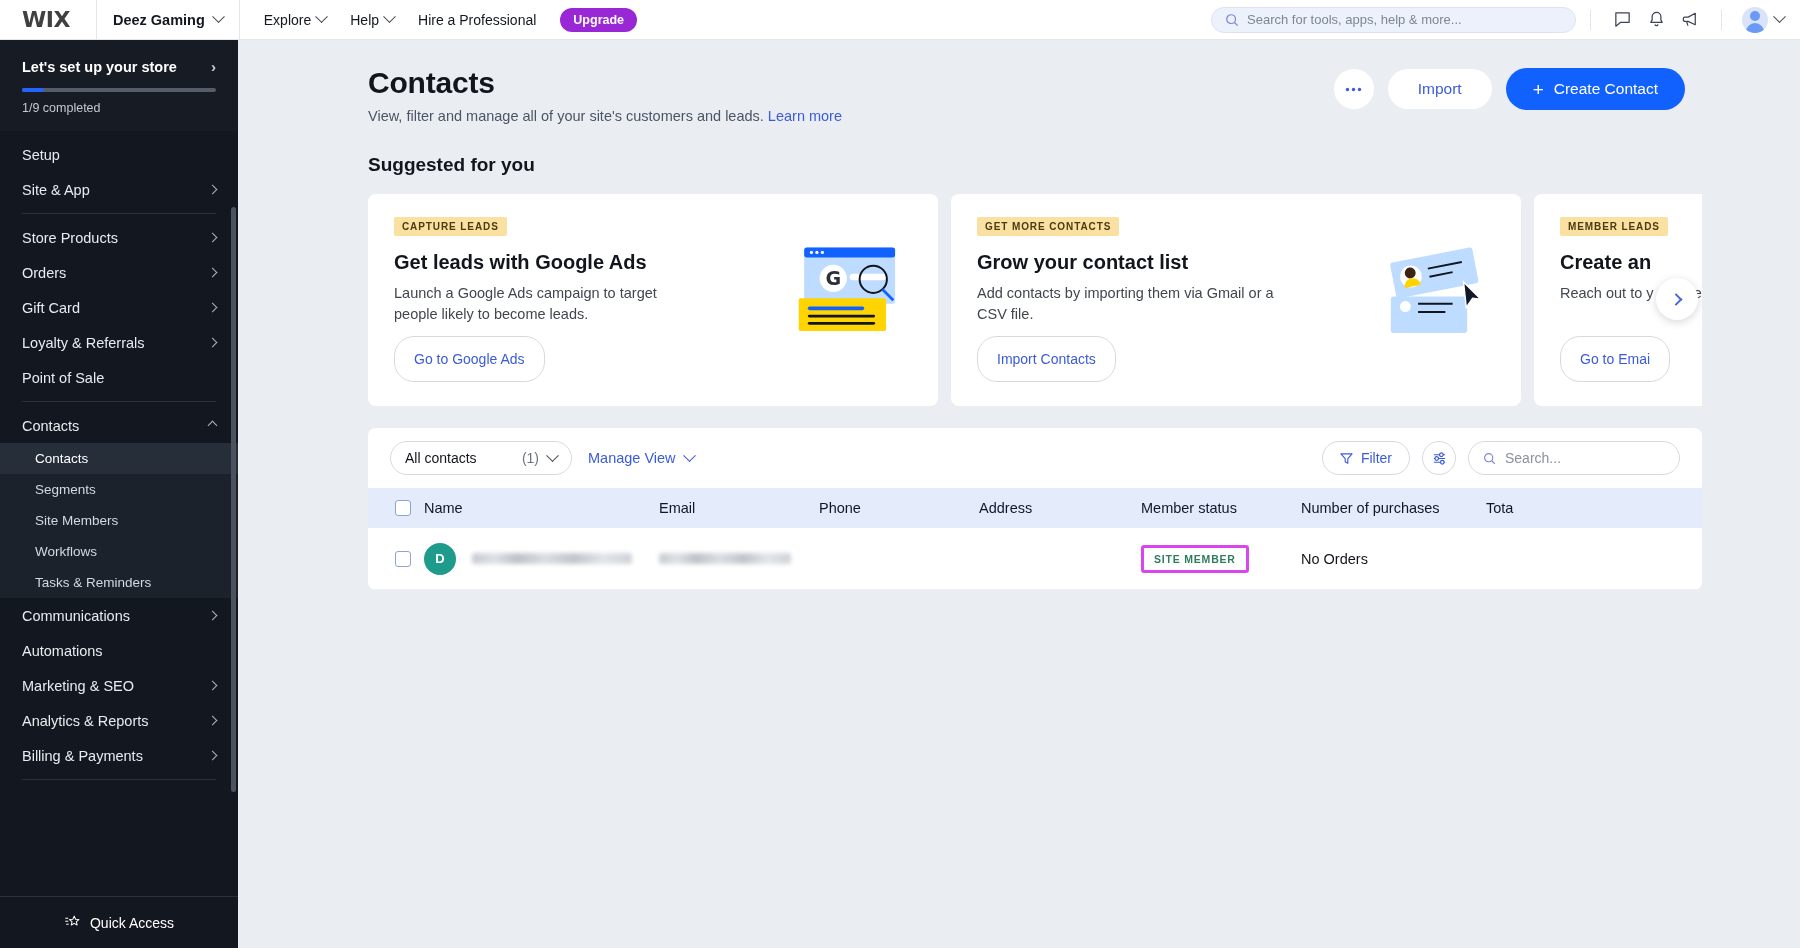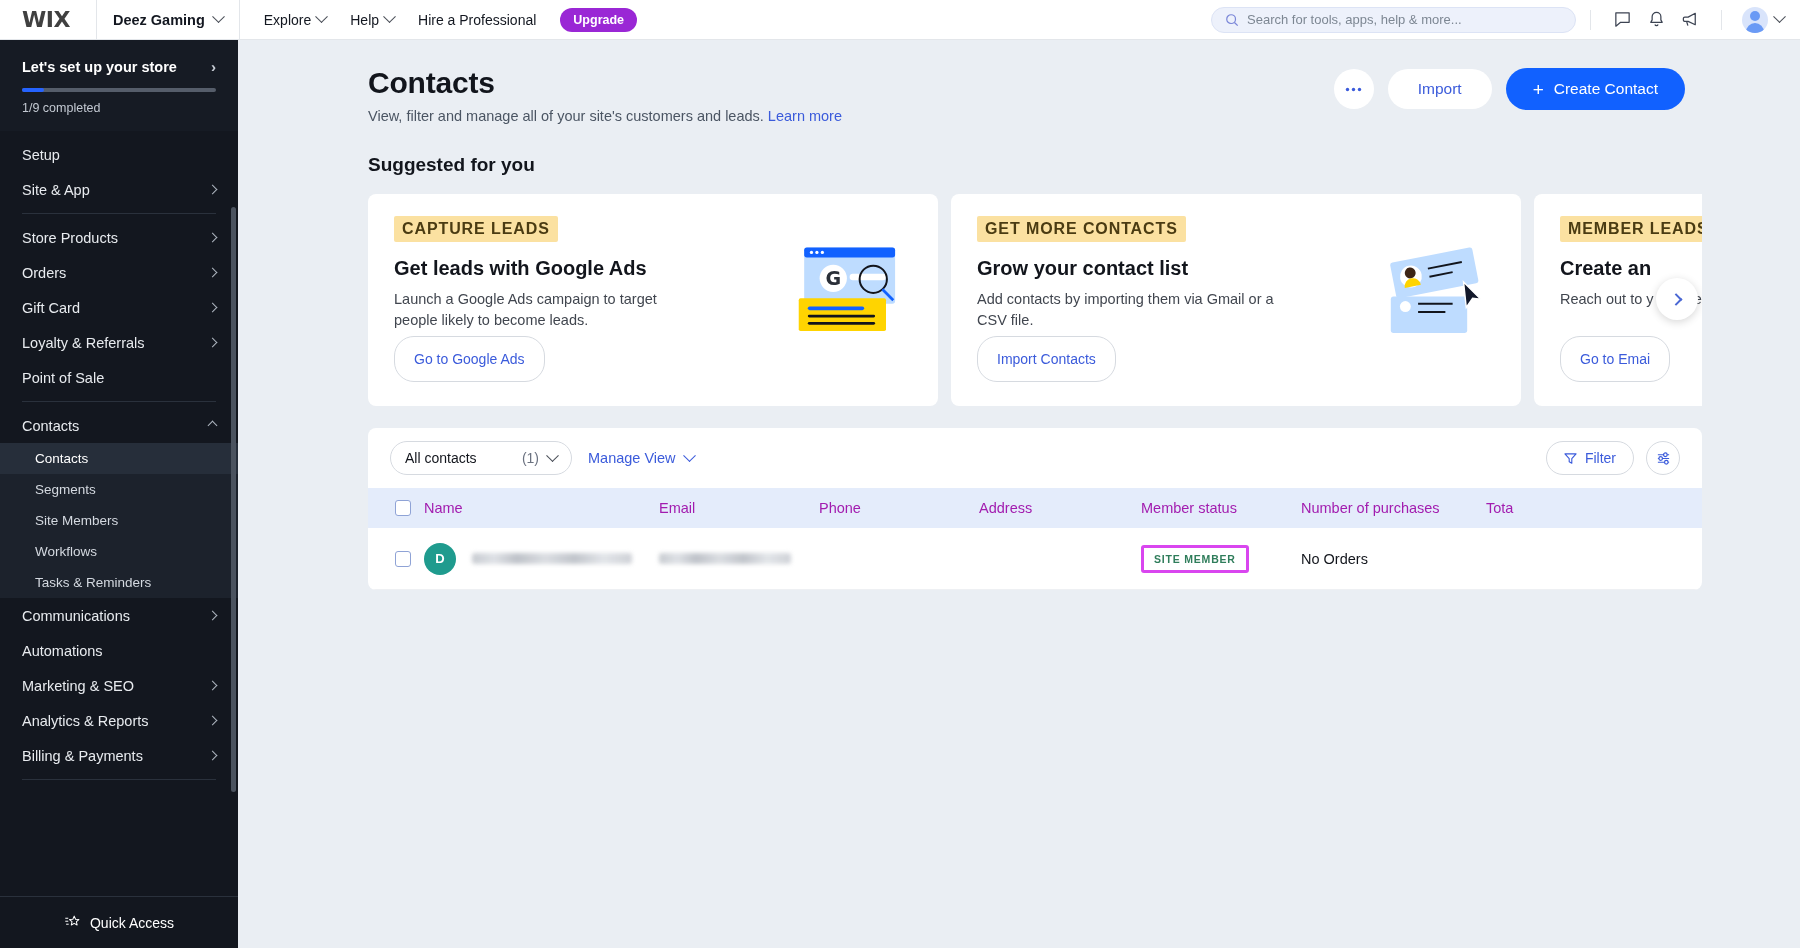--- a/index.html
+++ b/index.html
@@ -135,21 +135,21 @@
 
   
   .carousel { position:relative; margin: 18px 0 0 130px; height: 212px; overflow:hidden; width: 1334px; }
   .cards-row { display:flex; gap:13px; }
   .promo-card {
     width: 570px; flex: 0 0 570px; height: 212px; background:#fff; border-radius:8px;
     padding: 22px 26px; position:relative; overflow:hidden;
   }
   .promo-tag {
     display:inline-block; background:#fbe1a1; color:#4a3b12;
-    font-size:16px; font-weight:700; letter-spacing:0.9px;
+    font-size:10px; font-weight:700; letter-spacing:0.9px;
     padding:4px 8px; border-radius:2px;
   }
   .promo-title { font-size:20px; font-weight:700; color:#12151c; margin-top:15px; }
   .promo-desc { font-size:14.5px; color:#41464f; margin-top:9px; line-height:1.45; max-width:300px; }
   .promo-btn {
     position:absolute; left:26px; bottom:24px;
     height:46px; padding:0 19px; border:1px solid #d6dae0; border-radius:20px;
     background:#fff; display:inline-flex; align-items:center;
     font-size:14px; color:#3b5bdb;
   }
@@ -188,21 +188,21 @@
     width:34px; height:34px; border:1px solid #d6dae0; border-radius:18px;
     display:flex; align-items:center; justify-content:center;
   }
   .table-search {
     width:212px; height:34px; border:1px solid #d6dae0; border-radius:18px;
     display:flex; align-items:center; gap:9px; padding:0 14px;
     font-size:14px; color:#8a929c;
   }
   .tbl-header {
     height: 40px; background:#e4ecfb; display:flex; align-items:center;
-    font-size:14.5px; color:#a21caf;
+    font-size:14.5px; color:#0f172a;
   }
   .tbl-row {
     height: 62px; display:flex; align-items:center;
     border-bottom:1px solid #eef0f3; font-size:14.5px; color:#12151c;
   }
   .cb {
     width:16px; height:16px; border:1.5px solid #8fa3d6; border-radius:3px; background:#fff;
   }
   .col-cb { width:56px; display:flex; justify-content:center; padding-left:14px; }
   .col-name { width:235px; display:flex; align-items:center; gap:16px; }
@@ -509,20 +509,27 @@
         <div class="cols-btn">
           <svg width="15" height="15" viewBox="0 0 16 16">
             <line x1="2" y1="4" x2="14" y2="4" stroke="#3b5bdb" stroke-width="1.3"></line>
             <line x1="2" y1="8" x2="14" y2="8" stroke="#3b5bdb" stroke-width="1.3"></line>
             <line x1="2" y1="12" x2="14" y2="12" stroke="#3b5bdb" stroke-width="1.3"></line>
             <circle cx="10" cy="4" r="1.9" fill="#fff" stroke="#3b5bdb" stroke-width="1.3"></circle>
             <circle cx="5" cy="8" r="1.9" fill="#fff" stroke="#3b5bdb" stroke-width="1.3"></circle>
             <circle cx="11" cy="12" r="1.9" fill="#fff" stroke="#3b5bdb" stroke-width="1.3"></circle>
           </svg>
         </div>
+        <div class="table-search">
+          <svg width="13" height="13" viewBox="0 0 16 16">
+            <circle cx="7" cy="7" r="5" fill="none" stroke="#7a86d8" stroke-width="1.4"></circle>
+            <line x1="10.8" y1="10.8" x2="14.5" y2="14.5" stroke="#7a86d8" stroke-width="1.4"></line>
+          </svg>
+          <span>Search...</span>
+        </div>
       </div>
     </div>
 
     <div class="tbl-header">
       <div class="col-cb">
         <span class="cb"></span>
       </div>
       <div class="col-name">Name</div>
       <div class="col-email">Email</div>
       <div class="col-phone">Phone</div>

